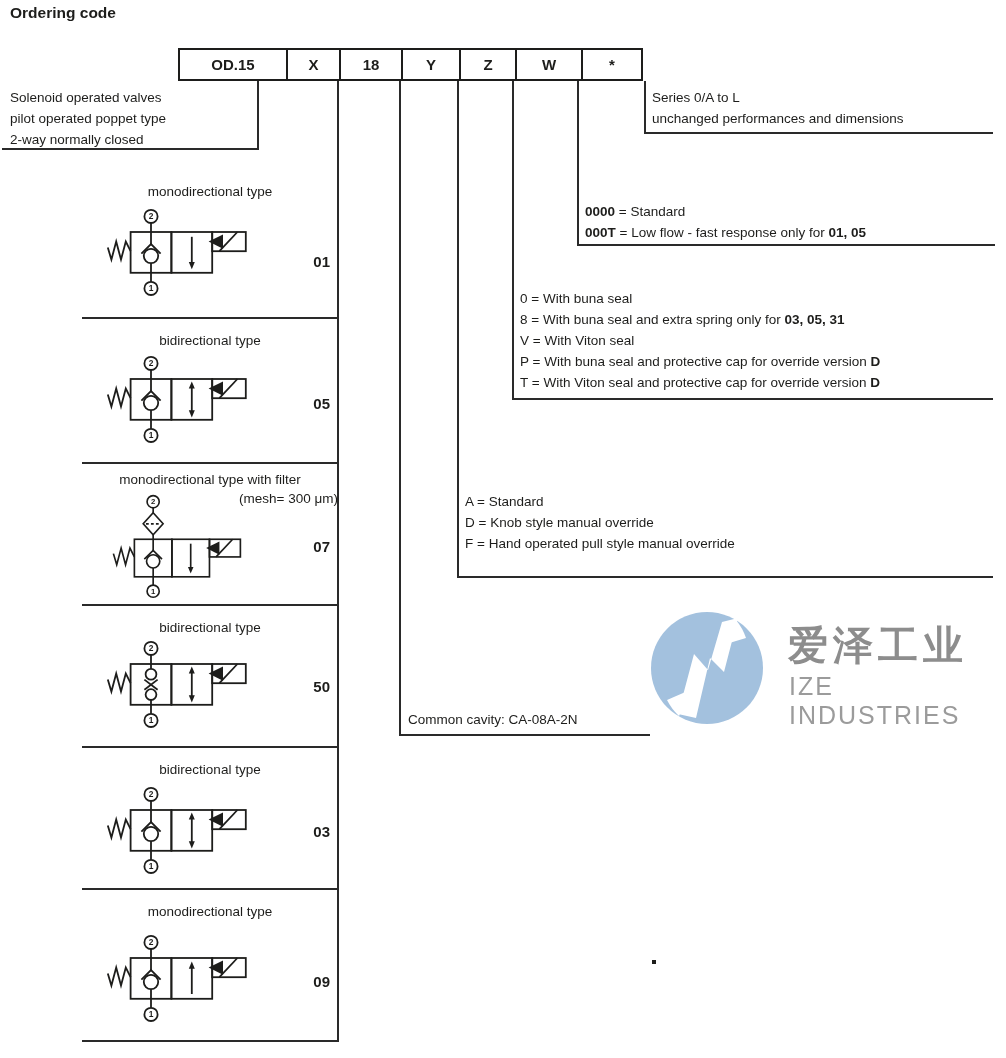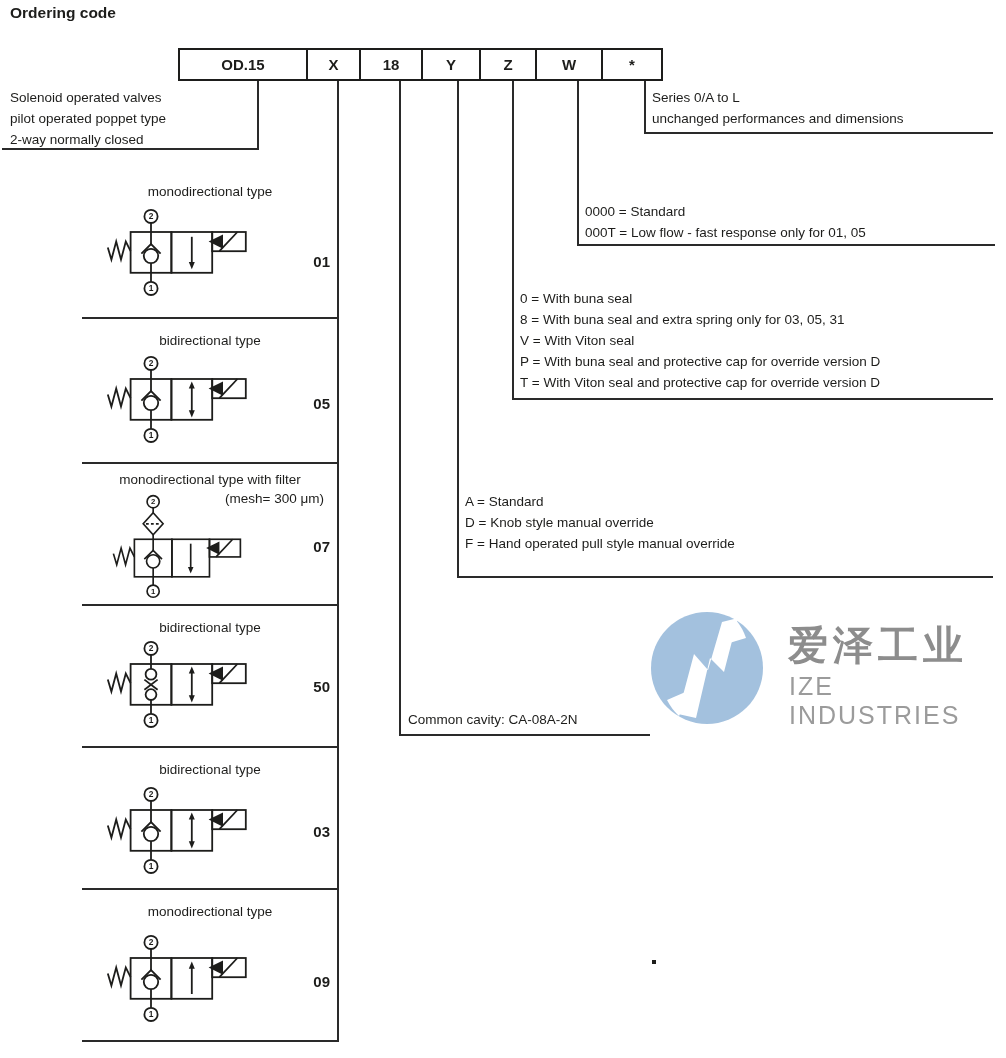--- a/index.html
+++ b/index.html
@@ -14,47 +14,47 @@
     box-sizing:border-box;height:33px;border:2px solid #1d1d1b;margin-left:-2px;
     display:flex;align-items:center;justify-content:center;
     font-weight:bold;font-size:15px;background:#fff;
   }
   .cbox:first-child{margin-left:0;}
   
   .vl{position:absolute;width:2px;background:#2a2a2a;}
   .hl{position:absolute;height:2px;background:#2a2a2a;}
   
   .note{position:absolute;font-size:13.5px;line-height:21px;white-space:nowrap;}
-  .note .b{font-weight:normal;margin-top:25px;}
+  .note .b{font-weight:bold;margin-top:25px;}
   .rnote{text-align:left;}
   
   .vsec{position:absolute;left:82px;width:256px;box-sizing:border-box;}
   .vsec .vtitle{margin-top:12px;text-align:center;font-size:13.5px;line-height:19px;}
-  .vsec .vsub{text-align:right;padding-right:14px;font-size:13.5px;line-height:19px;}
+  .vsec .vsub{text-align:right;font-size:13.5px;line-height:19px;}
   .vsec .vcode{position:absolute;right:8px;font-weight:bold;font-size:15px;}
   .vsec svg{position:absolute;}
   .s{fill:none;stroke:#1d1d1b;stroke-width:3;}
   .sf{fill:#1d1d1b;stroke:none;}
   .pt{font-family:"Liberation Sans",sans-serif;font-size:14px;font-weight:bold;
       text-anchor:middle;fill:#1d1d1b;}
   
   .wm-cn{position:absolute;left:788px;top:618px;font-size:40px;font-weight:bold;
          letter-spacing:5px;color:#8d8d8d;}
   .wm-en{position:absolute;left:789px;top:672px;font-size:25px;letter-spacing:2px;color:#9b9b9b;}
   .dot{position:absolute;left:652px;top:960px;width:4px;height:4px;background:#1d1d1b;}
 </style>
 </head>
 <body>
 
 <div class="canvas">
 
   <div class="title">Ordering code</div>
 
   <div class="boxrow">
-    <div class="cbox" style="width:130px">OD.15</div>
+    <div class="cbox" style="width:110px">OD.15</div>
     <div class="cbox" style="width:55px">X</div>
     <div class="cbox" style="width:64px">18</div>
     <div class="cbox" style="width:60px">Y</div>
     <div class="cbox" style="width:58px">Z</div>
     <div class="cbox" style="width:68px">W</div>
     <div class="cbox" style="width:62px">*</div>
   </div>
 
   <div class="vl" style="left:257px;top:81px;height:68px"></div>
   <div class="hl" style="left:2px;top:148px;width:257px"></div>

